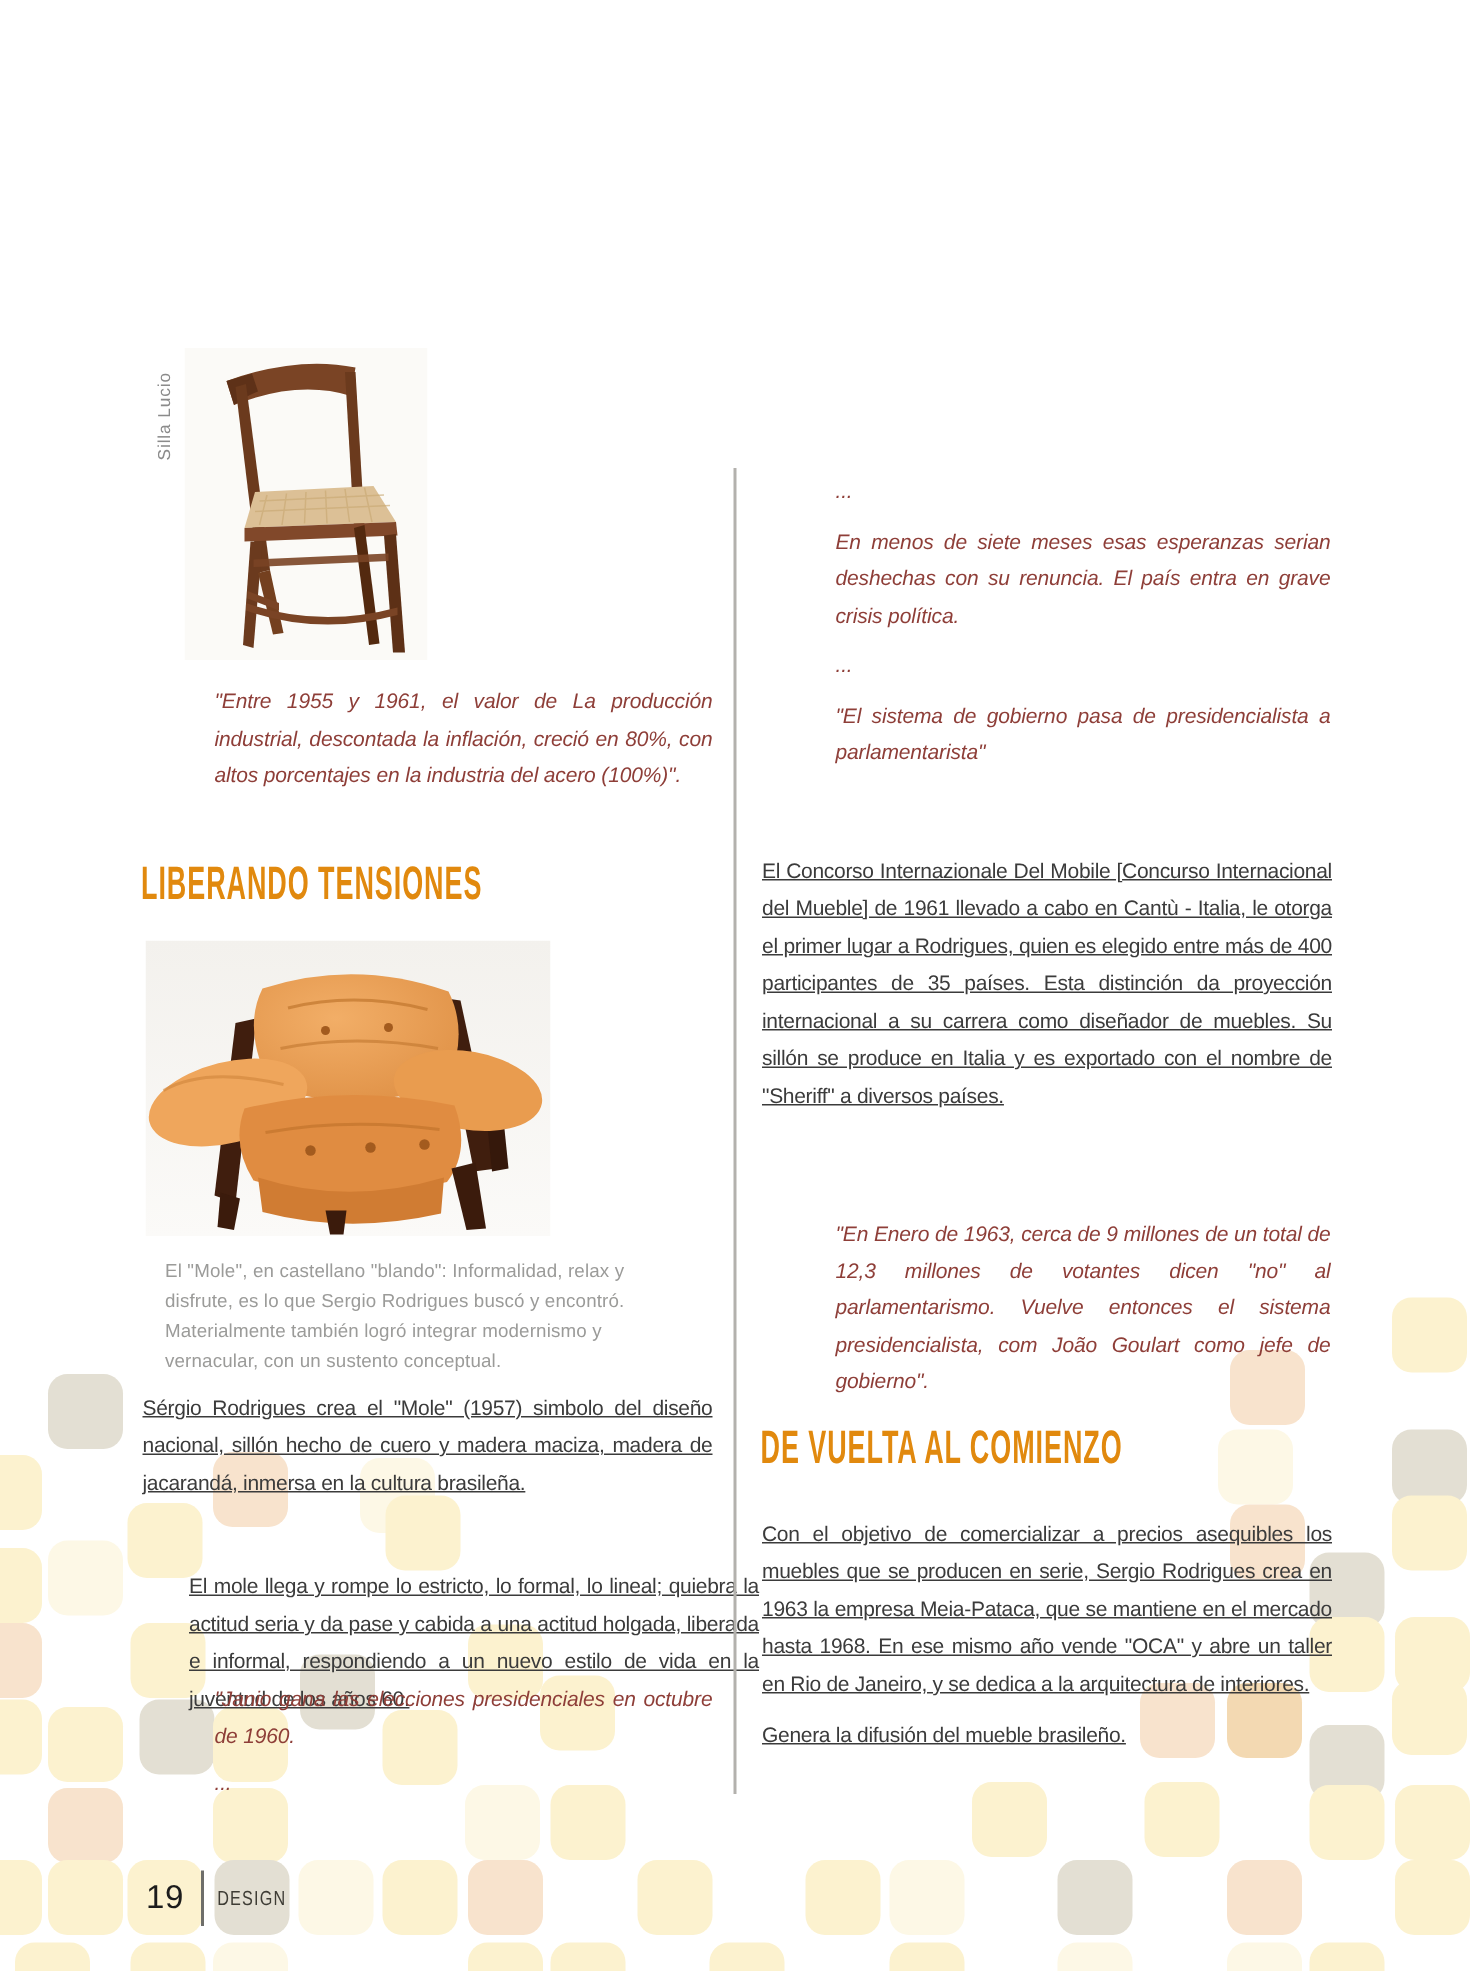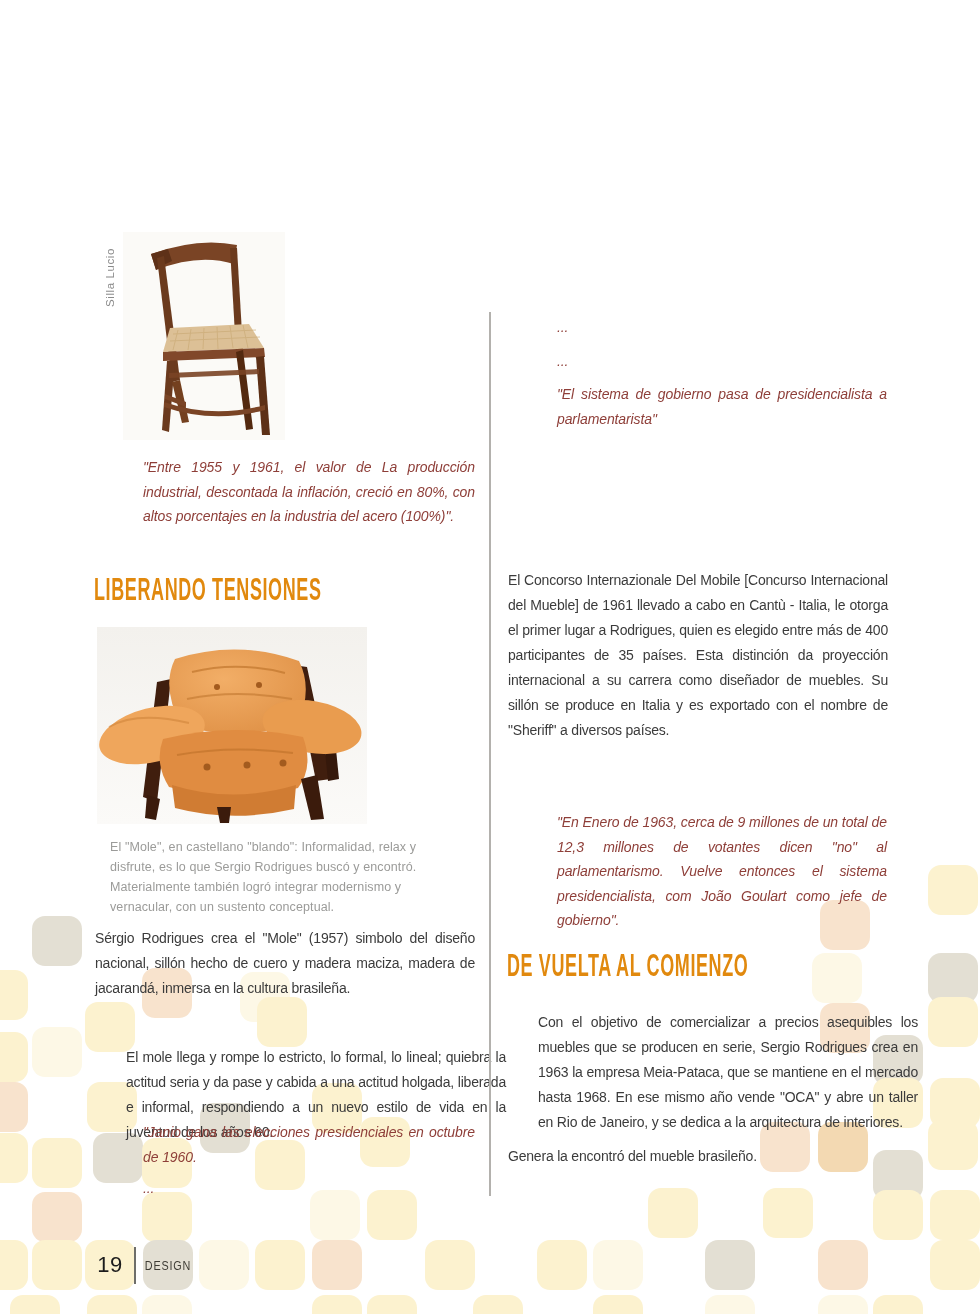--- a/index.html
+++ b/index.html
@@ -22,21 +22,21 @@
   .quote .dots{margin:2px 0 9px 0;}
 
   .h-orange{position:absolute;margin:0;color:#E1890E;font-size:29px;font-weight:700;
             letter-spacing:1px;white-space:nowrap;transform:scaleX(.62) scaleY(1.08);
             transform-origin:left top;font-family:"Liberation Sans",sans-serif;}
 
   .caption{position:absolute;font-size:12.5px;line-height:20px;color:#9B9B99;
            letter-spacing:.1px;}
 
   .body{position:absolute;margin:0;font-size:14px;line-height:25px;color:#3B3B3B;
-        text-align:justify;letter-spacing:-.2px;}
+        text-align:justify;letter-spacing:-.2px;text-decoration:underline;}
 
   .divider{position:absolute;left:489px;top:312px;width:2px;height:884px;background:#B3B1AD;}
 
   .foot-sq{position:absolute;width:50px;height:50px;border-radius:13px;
            display:flex;align-items:center;justify-content:center;}
   .foot-num{left:85px;top:1240px;background:#FCF2CF;}
   .foot-num span{font-size:22px;color:#1C1C1C;letter-spacing:.5px;}
   .foot-bar{position:absolute;left:134px;top:1247px;width:2px;height:37px;background:#6E6E6A;}
   .foot-design{left:143px;top:1240px;background:#E3DFD3;}
   .foot-design span{font-size:13.5px;color:#3E3C35;letter-spacing:1px;
@@ -192,32 +192,33 @@
     <p class="body" style="left:95px;top:926px;width:380px;">Sérgio Rodrigues crea el "Mole" (1957) simbolo del diseño nacional, sillón hecho de cuero y madera maciza, madera de jacarandá, inmersa en la  cultura   brasileña.</p>
     <p class="body" style="left:95px;top:1045px;width:380px;margin-left:31px;">El mole llega y rompe lo estricto, lo formal, lo lineal; quiebra la actitud seria y da pase y cabida a una actitud holgada, liberada e informal, respondiendo a un nuevo estilo de vida en la juventud de los años 60.</p>
 
     <div class="quote" style="left:143px;top:1120px;width:332px;">"Janio gana las elecciones presidenciales en octubre de 1960.</div>
     <div class="quote" style="left:143px;top:1176px;width:332px;">...</div>
 
     <div class="divider"></div>
 
     <div class="quote" style="left:557px;top:313px;width:330px;">
       <p class="dots">...</p>
+      <p>En menos de siete meses esas esperanzas serian deshechas con su renuncia. El país entra en grave crisis política.</p>
       <p class="dots">...</p>
       <p>"El sistema de gobierno pasa de presidencialista a parlamentarista"</p>
     </div>
 
     <p class="body" style="left:508px;top:568px;width:380px;">El Concorso Internazionale Del Mobile [Concurso Internacional del Mueble] de 1961 llevado a cabo en Cantù - Italia, le otorga el primer lugar a Rodrigues, quien es elegido entre más de 400 participantes de 35 países. Esta distinción da proyección internacional a su carrera como diseñador de muebles. Su sillón se produce en Italia y es exportado con el nombre de "Sheriff" a diversos países.</p>
 
     <div class="quote" style="left:557px;top:810px;width:330px;">"En Enero de 1963, cerca de 9 millones de un total de 12,3 millones de votantes dicen "no" al parlamentarismo. Vuelve entonces  el sistema presidencialista, com João Goulart como jefe de gobierno".</div>
 
     <h2 class="h-orange" style="left:507px;top:948px;">DE VUELTA AL COMIENZO</h2>
 
-    <p class="body" style="left:538px;top:1010px;width:380px;">Con el objetivo de comercializar a precios asequibles los muebles que se producen en serie, Sergio Rodrigues crea en 1963 la empresa Meia-Pataca, que se mantiene en el mercado hasta 1968. En ese mismo año vende "OCA" y abre un taller en Rio de Janeiro, y se dedica a la arquitectura de interiores.</p>
-    <p class="body" style="left:508px;top:1144px;width:380px;">Genera la encontró del mueble brasileño.</p>
+    <p class="body" style="left:508px;top:1010px;width:380px;">Con el objetivo de comercializar a precios asequibles los muebles que se producen en serie, Sergio Rodrigues crea en 1963 la empresa Meia-Pataca, que se mantiene en el mercado hasta 1968. En ese mismo año vende "OCA" y abre un taller en Rio de Janeiro, y se dedica a la arquitectura de interiores.</p>
+    <p class="body" style="left:508px;top:1144px;width:380px;">Genera la difusión del mueble brasileño.</p>
 
     <div class="foot-sq foot-num">
       <span>19</span>
     </div>
     <div class="foot-bar"></div>
     <div class="foot-sq foot-design">
       <span>DESIGN</span>
     </div>
 
   </div>

